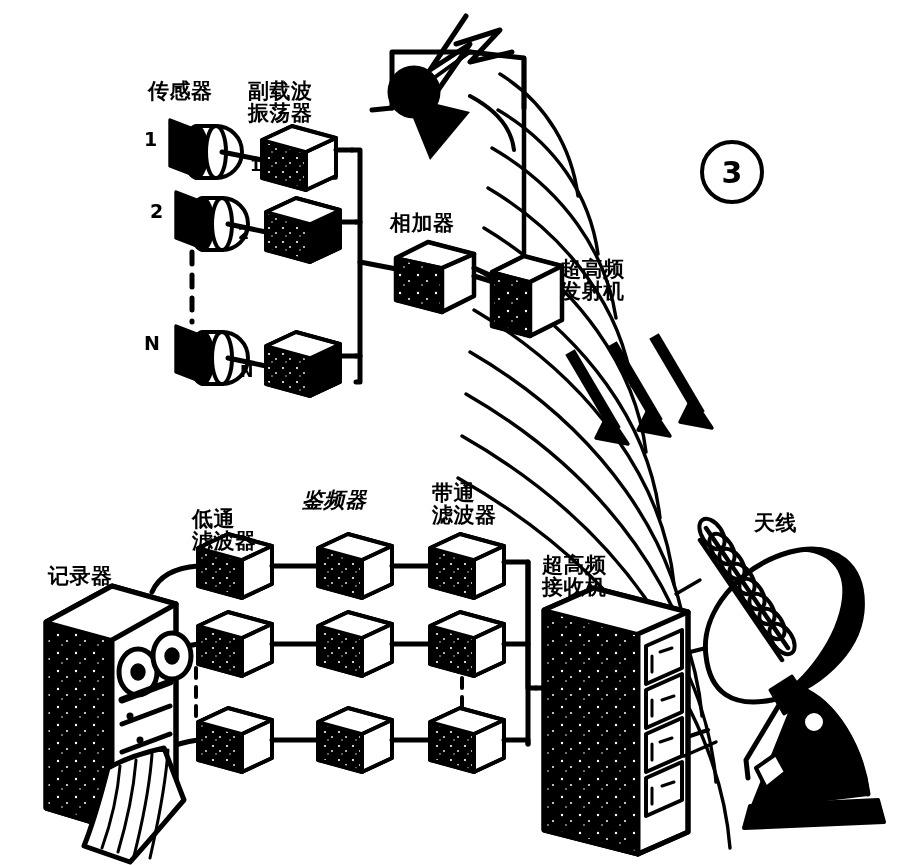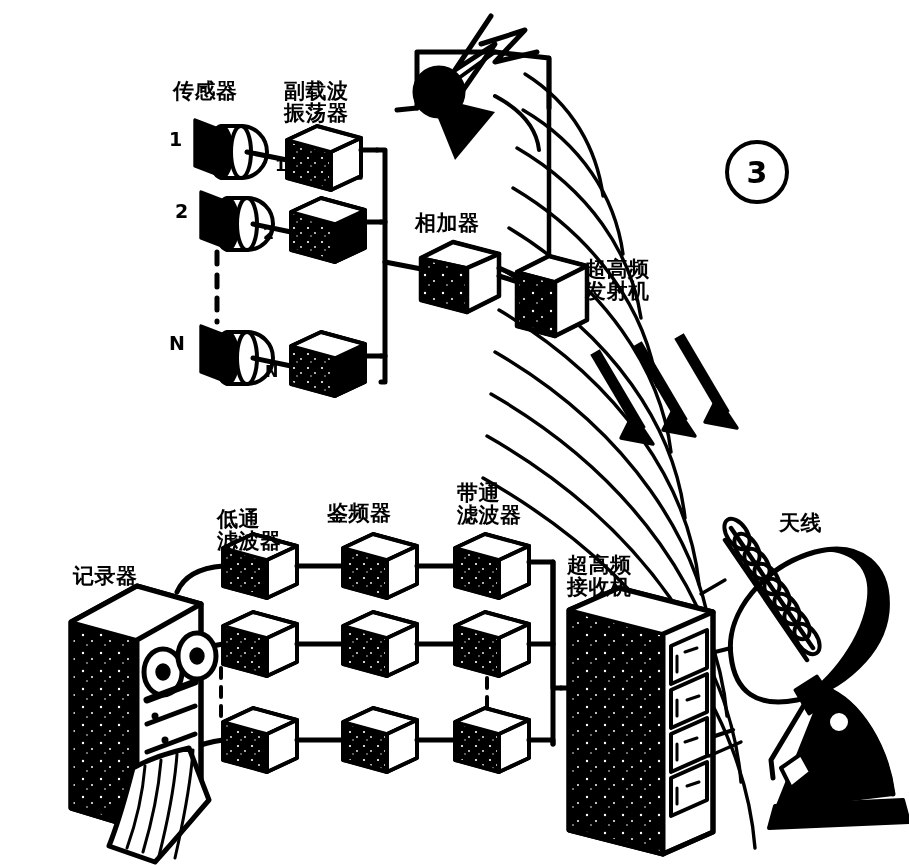--- a/index.html
+++ b/index.html
@@ -1,18 +1,18 @@
 <!DOCTYPE html>
 <html><head>
 <meta charset="utf-8">
 <style>
   html,body{margin:0;padding:0;background:#ffffff;}
   body{width:909px;height:865px;overflow:hidden;
        font-family:"DejaVu Sans","Liberation Sans",sans-serif;}
-  #stage{position:relative;width:849px;height:865px;background:#fff;margin-left:25px;}
+  #stage{position:relative;width:849px;height:865px;background:#fff;}
   #art{position:absolute;left:0;top:0;}
   .lbl{position:absolute;color:#000;font-weight:700;line-height:1.05;
        white-space:pre;letter-spacing:0.5px;}
   .cn{font-family:"DejaVu Sans","Liberation Sans",sans-serif;font-size:21px;}
   .idx{font-family:"DejaVu Sans","Liberation Sans",sans-serif;font-size:19px;}
   .idx-sm{font-size:16px;}
 </style>
 </head>
 <body>
 
@@ -341,40 +341,40 @@
       <g stroke-width="3.4">
         <path d="M700,580 L676,594"></path>
         <path d="M716,742 L684,756"></path>
       </g>
 
     </g>
   </svg>
 
   <div class="lbl cn" style="left:148px;top:80px;">传感器</div>
 
-  <div class="lbl cn" style="left:259px;top:80px;">副载波
+  <div class="lbl cn" style="left:248px;top:80px;">副载波
 振荡器</div>
 
   <div class="lbl idx" style="left:144px;top:130px;">1</div>
   <div class="lbl idx" style="left:150px;top:202px;">2</div>
   <div class="lbl idx" style="left:144px;top:334px;">N</div>
 
   <div class="lbl idx idx-sm" style="left:250px;top:158px;">1</div>
   <div class="lbl idx idx-sm" style="left:238px;top:226px;">2</div>
   <div class="lbl idx idx-sm" style="left:240px;top:364px;">N</div>
 
   <div class="lbl cn" style="left:390px;top:212px;">相加器</div>
 
   <div class="lbl cn" style="left:560px;top:258px;">超高频
 发射机</div>
 
   <div class="lbl cn" style="left:192px;top:508px;">低通
 滤波器</div>
 
-  <div class="lbl cn" style="left:302px;top:502px;">鉴频器</div>
+  <div class="lbl cn" style="left:302px;top:489px;font-style:italic;">鉴频器</div>
 
   <div class="lbl cn" style="left:432px;top:482px;">带通
 滤波器</div>
 
   <div class="lbl cn" style="left:48px;top:565px;">记录器</div>
 
   <div class="lbl cn" style="left:542px;top:554px;">超高频
 接收机</div>
 
   <div class="lbl cn" style="left:754px;top:512px;text-align:center;">天线</div>

